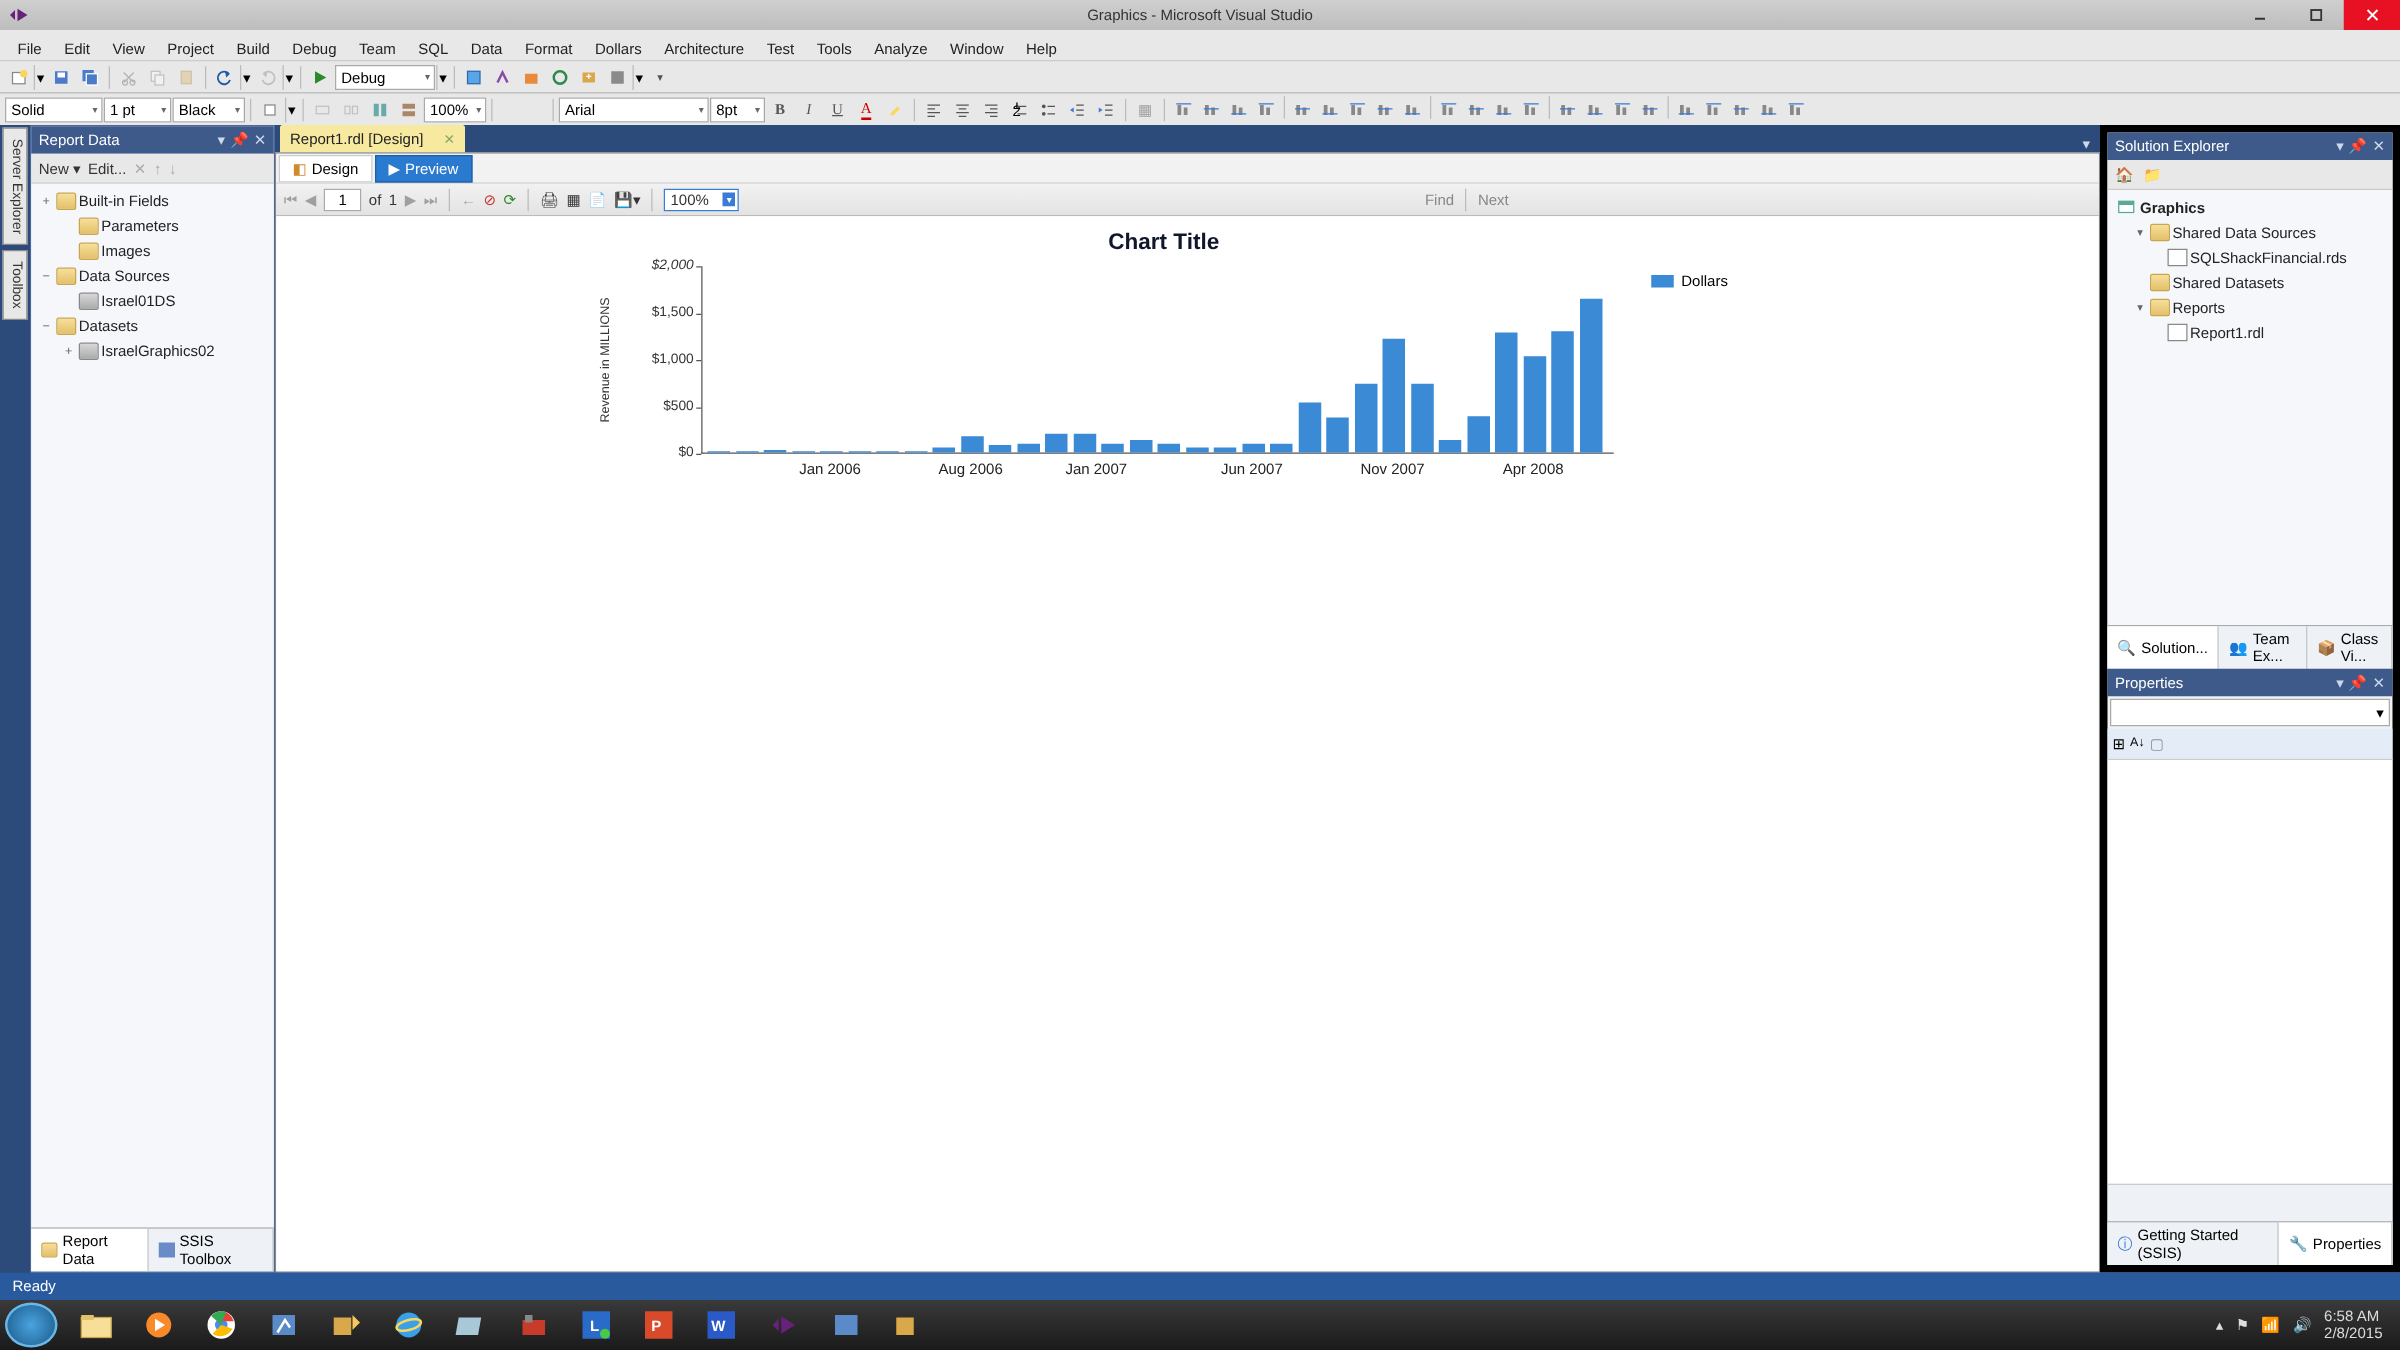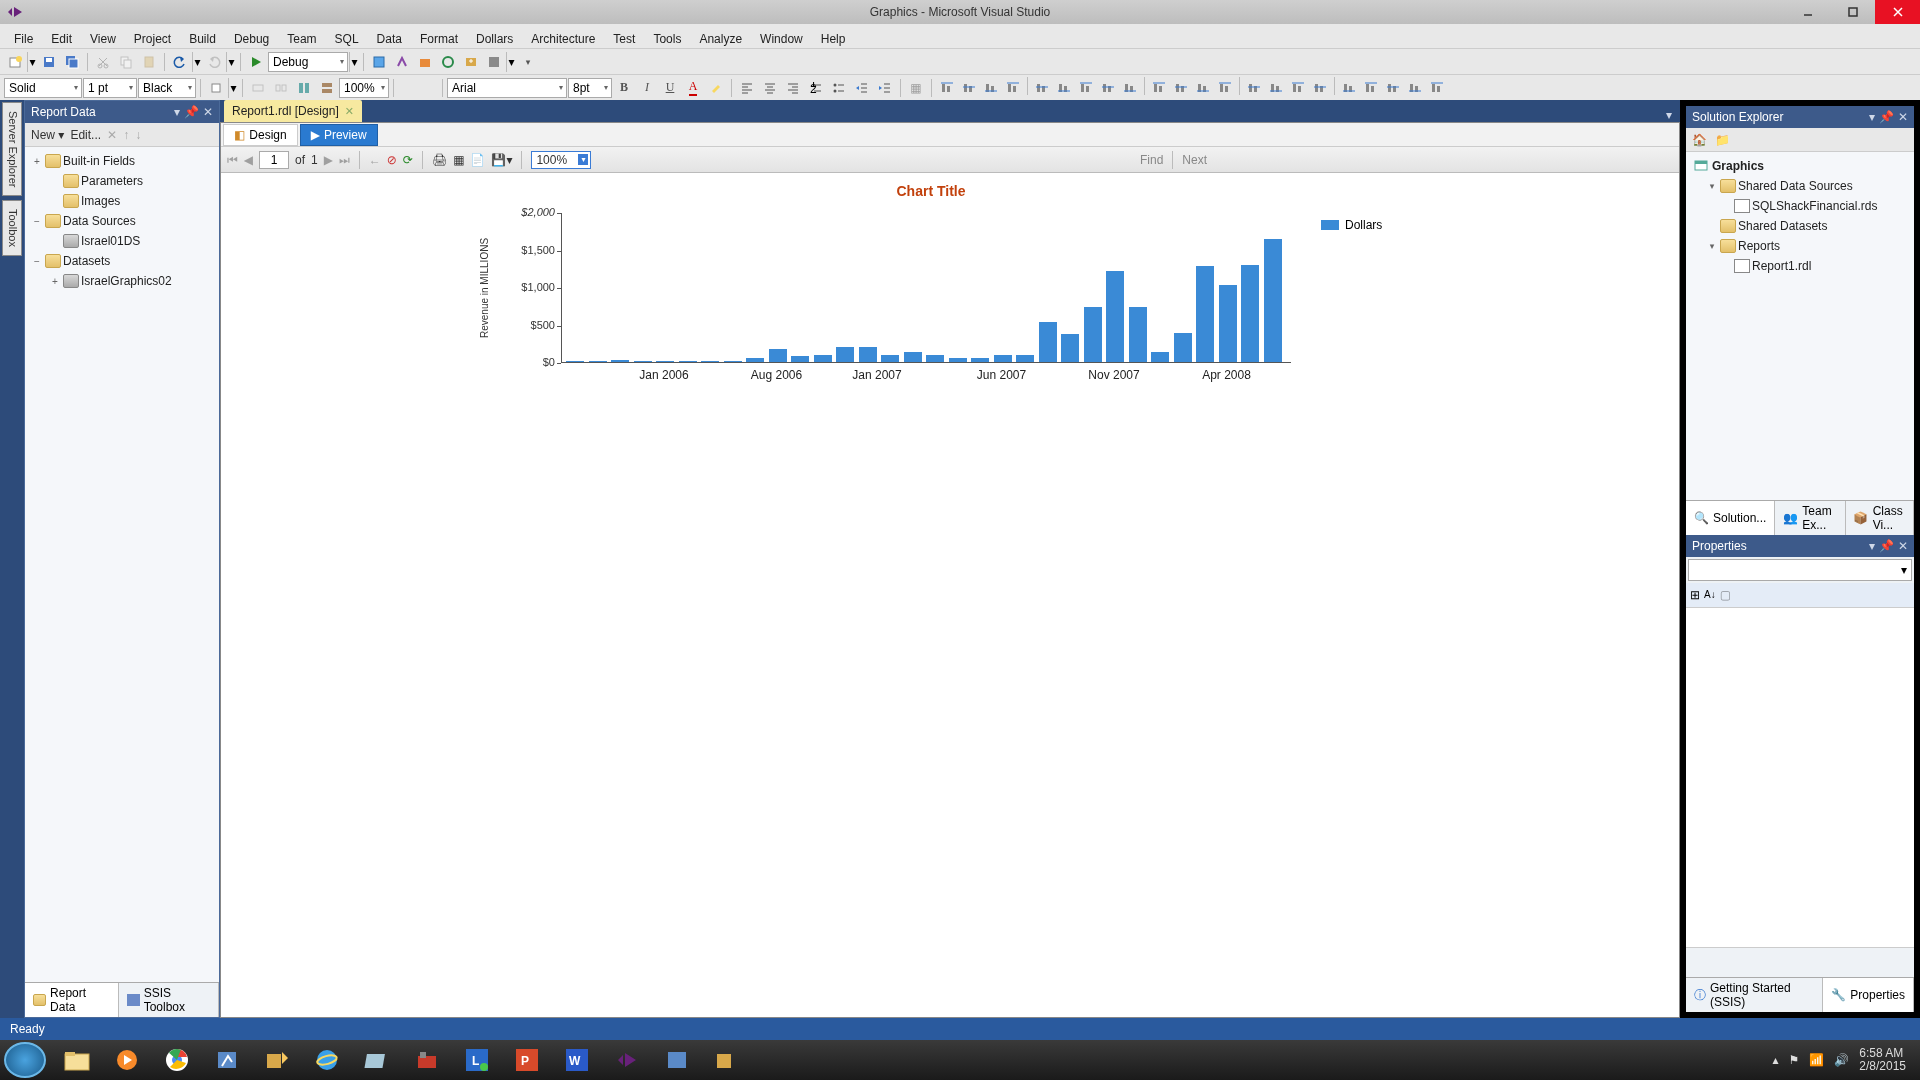--- a/index.html
+++ b/index.html
@@ -27,34 +27,34 @@
 .node{display:flex;align-items:center;height:20px;padding-left:4px;color:#222}
 .node .tw{width:12px;text-align:center;color:#666;font-size:10px}
 .node .ic{width:16px;height:14px;margin:0 2px}
 .folder{background:linear-gradient(#f7df9a,#e3c06a);border:1px solid #c9a64e;border-radius:2px}
 .dbic{background:linear-gradient(#d8d8d8,#aaa);border:1px solid #888;border-radius:2px}
 .bottomtabs{display:flex;background:#dde3ea;border-top:1px solid #aaa}
 .bottomtabs .tab{padding:3px 8px;display:flex;align-items:center;gap:4px;border-right:1px solid #bbb;background:#eef2f6}
 .bottomtabs .tab.active{background:#fff}
 .center{flex:1;display:flex;flex-direction:column;min-width:0}
 .doctabs{height:22px;background:#2d4b7a;display:flex;align-items:flex-end;padding-left:4px}
-.doctab{height:22px;background:#f7e9a0;padding:0 8px;display:flex;align-items:center;gap:6px;border-top-left-radius:2px;border-top-right-radius:2px;color:#222}
+.doctab{height:22px;background:#f7e9a0;padding:0 8px;display:flex;align-items:center;gap:16px;border-top-left-radius:2px;border-top-right-radius:2px;color:#222}
 .doctab .x{color:#8a6;font-size:11px}
 .doctabs .dd{margin-left:auto;color:#cfd8e8;padding:0 8px}
 .designer{flex:1;background:#fff;border:1px solid #888;display:flex;flex-direction:column;min-height:0}
 .modetabs{height:24px;background:#f2f2f2;border-bottom:1px solid #ccc;display:flex;align-items:center}
 .modetab{height:22px;padding:0 10px;display:flex;align-items:center;gap:4px;border:1px solid #ccc;background:#fff;margin-left:2px}
 .modetab.active{background:#2a7ad0;color:#fff;border-color:#1f5fa6}
 .viewerbar{height:26px;background:linear-gradient(#f2f2f2,#e3e3e3);border-bottom:1px solid #bbb;display:flex;align-items:center;padding:0 6px;gap:6px;color:#333}
 .viewerbar input{width:30px;height:18px;border:1px solid #aaa;text-align:center}
 .viewerbar .combo{width:60px;height:18px;border:1px solid #3a7bd5;display:flex;align-items:center;padding:0 4px;background:#fff;position:relative}
 .viewerbar .combo::after{content:"▾";position:absolute;right:2px;font-size:8px;background:#3a7bd5;color:#fff;padding:1px 3px}
 .reportarea{flex:1;background:#fff;overflow:auto;position:relative}
 .chart{position:absolute;left:240px;top:10px;width:940px;height:230px}
-.ctitle{text-align:center;font-weight:bold;color:#c2410c;font-size:14px}
+.ctitle{text-align:center;font-weight:bold;color:#0f172a;font-size:18px}
 .plot{position:absolute;left:100px;top:30px;width:730px;height:150px;border-left:1px solid #555;border-bottom:1px solid #555}
 .ylabel{position:absolute;left:18px;top:30px;height:150px;writing-mode:vertical-rl;transform:rotate(180deg);font-size:10px;color:#333;text-align:center}
 .ytick{position:absolute;font-size:11px;color:#333;text-align:right;width:50px}
 .bar{position:absolute;bottom:0;width:18px;background:#3a8ad6}
 .xtick{position:absolute;top:185px;font-size:12px;color:#222;transform:translateX(-50%)}
 .xlabel{position:absolute;top:204px;left:0;right:0;text-align:center;font-size:11px;color:#333}
 .legend{position:absolute;right:-110px;top:35px;display:flex;align-items:center;gap:6px;font-size:12px}
 .legend .sw{width:18px;height:10px;background:#3a8ad6}
 .rightpanel{width:240px;background:#eef2f5;display:flex;flex-direction:column;border:6px solid #000000}
 .solbody{flex:1;background:#f5f7fa;padding:4px 2px;overflow:auto}

